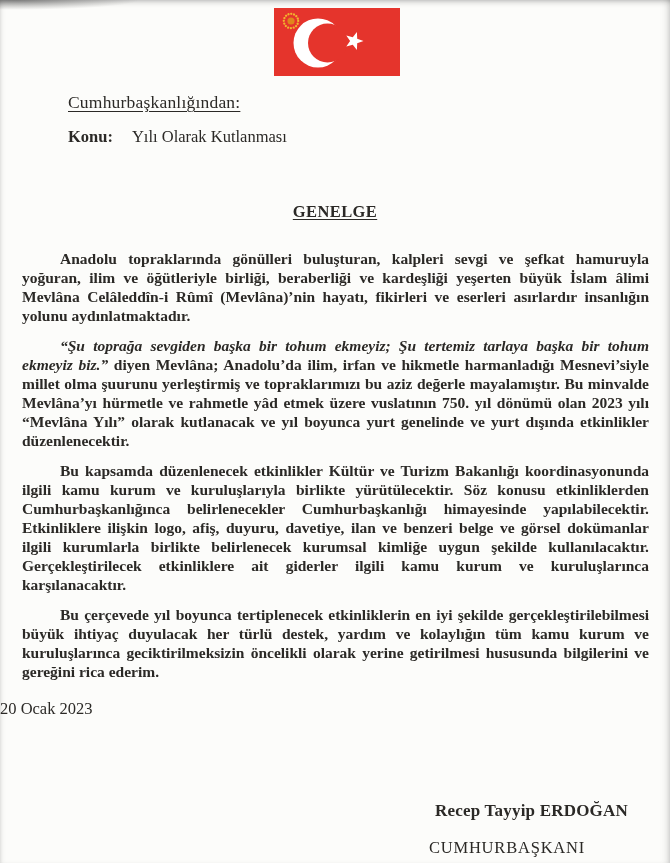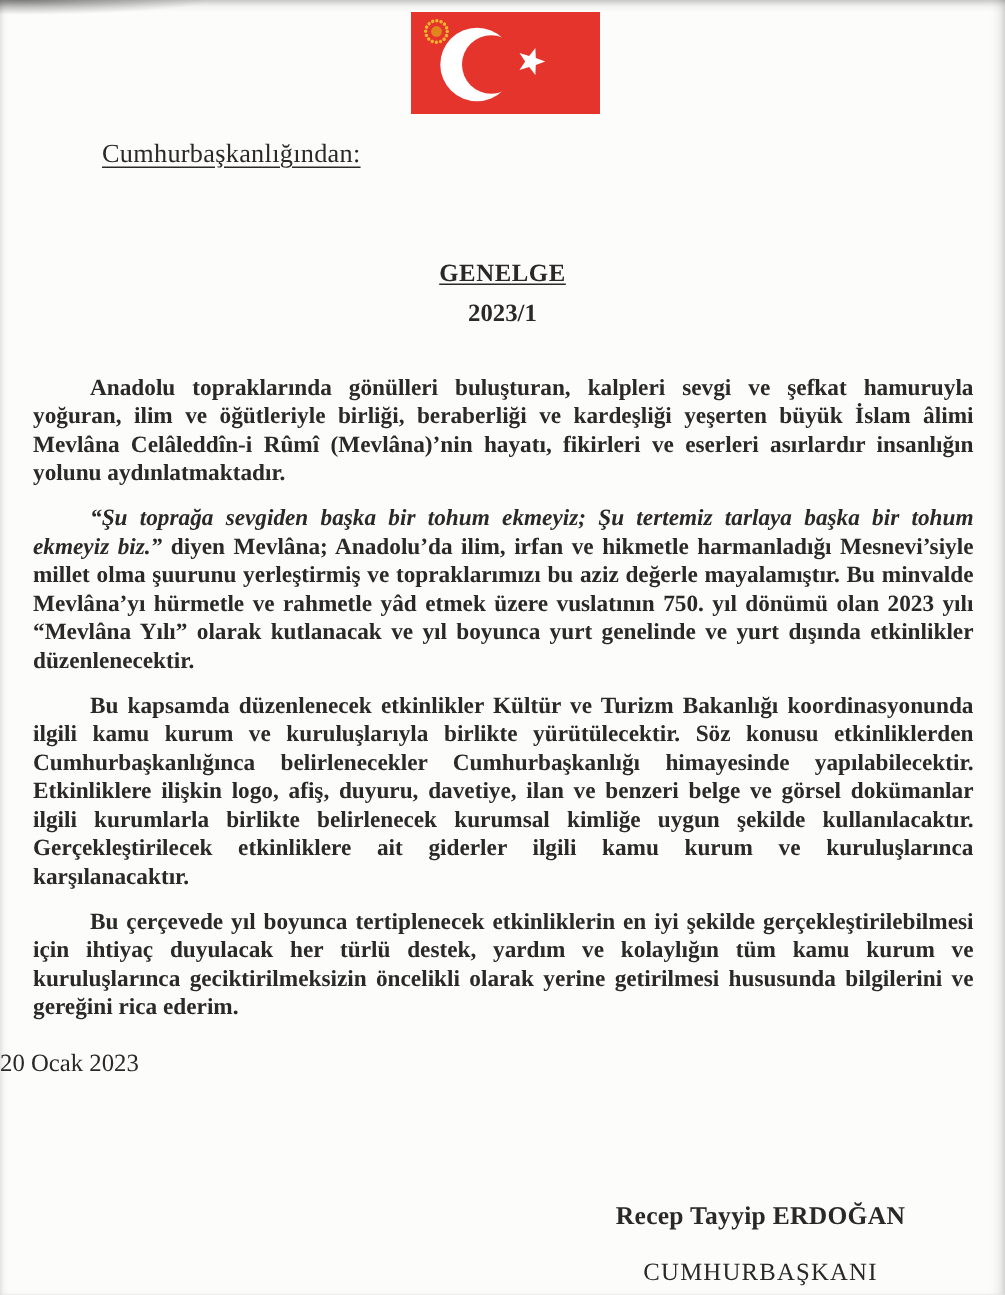--- a/index.html
+++ b/index.html
@@ -49,21 +49,21 @@
     top: 123px;
     display: flex;
     font-size: 16.5px;
     line-height: 27px;
   }
   .subject-label { font-weight: bold; margin-right: 16px; }
   .subject-line2 { padding-left: 3px; }
   .title-block {
     position: absolute;
     left: 0;
-    top: 172px;
+    top: 202px;
     width: 100%;
     text-align: center;
   }
   .doc-title {
     display: inline-block;
     font-weight: bold;
     font-size: 16.5px;
     letter-spacing: .4px;
     text-decoration: underline;
     text-underline-offset: 2px;
@@ -99,20 +99,21 @@
     position: absolute;
     left: 386px;
     top: 801px;
     width: 242px;
     text-align: center;
   }
   .signer-name {
     font-weight: bold;
     font-size: 17px;
     letter-spacing: .2px;
+    text-align: right;
   }
   .signer-title {
     margin-top: 17px;
     font-size: 16.5px;
     letter-spacing: .8px;
   }
 </style>
 </head>
 <body>
 
@@ -128,34 +129,35 @@
       <circle cx="44" cy="35" r="24.5" fill="#ffffff"></circle>
       <circle cx="53.5" cy="35" r="19.5" fill="#e5342c"></circle>
 
       <polygon points="89.5,33 83.2,35.3 82.9,42 78.8,36.7 72.3,38.6 76.1,33 72.3,27.4 78.8,29.3 82.9,24 83.2,30.7" fill="#ffffff"></polygon>
     </svg>
   </div>
 
   <div class="from-line">Cumhurbaşkanlığından:</div>
 
   <div class="subject-row">
+    <span class="subject-label">Konu:</span>
     <span class="subject-value">
+      <div class="subject-line2">Yılı Olarak Kutlanması</div>
     </span>
   </div>
 
   <div class="title-block">
     <div><span class="doc-title">GENELGE</span></div>
-    <div class="doc-number">2023/1</div>
   </div>
 
   <div class="body-text">
     <p>Anadolu topraklarında gönülleri buluşturan, kalpleri sevgi ve şefkat hamuruyla yoğuran, ilim ve öğütleriyle birliği, beraberliği ve kardeşliği yeşerten büyük İslam âlimi Mevlâna Celâleddîn-i Rûmî (Mevlâna)’nin hayatı, fikirleri ve eserleri asırlardır insanlığın yolunu aydınlatmaktadır.</p>
     <p><em>“Şu toprağa sevgiden başka bir tohum ekmeyiz; Şu tertemiz tarlaya başka bir tohum ekmeyiz biz.”</em><span> diyen Mevlâna; Anadolu’da ilim, irfan ve hikmetle harmanladığı Mesnevi’siyle millet olma şuurunu yerleştirmiş ve topraklarımızı bu aziz değerle mayalamıştır. Bu minvalde Mevlâna’yı hürmetle ve rahmetle yâd etmek üzere vuslatının 750. yıl dönümü olan 2023 yılı “Mevlâna Yılı” olarak kutlanacak ve yıl boyunca yurt genelinde ve yurt dışında etkinlikler düzenlenecektir.</span></p>
     <p>Bu kapsamda düzenlenecek etkinlikler Kültür ve Turizm Bakanlığı koordinasyonunda ilgili kamu kurum ve kuruluşlarıyla birlikte yürütülecektir. Söz konusu etkinliklerden Cumhurbaşkanlığınca belirlenecekler Cumhurbaşkanlığı himayesinde yapılabilecektir. Etkinliklere ilişkin logo, afiş, duyuru, davetiye, ilan ve benzeri belge ve görsel dokümanlar ilgili kurumlarla birlikte belirlenecek kurumsal kimliğe uygun şekilde kullanılacaktır. Gerçekleştirilecek etkinliklere ait giderler ilgili kamu kurum ve kuruluşlarınca karşılanacaktır.</p>
-    <p>Bu çerçevede yıl boyunca tertiplenecek etkinliklerin en iyi şekilde gerçekleştirilebilmesi için ihtiyaç duyulacak her türlü destek, yardım ve kolaylığın tüm kamu kurum ve kuruluşlarınca geciktirilmeksizin öncelikli olarak yerine getirilmesi hususunda bilgilerini ve gereğini rica ederim.</p>
+    <p>Bu çerçevede yıl boyunca tertiplenecek etkinliklerin en iyi şekilde gerçekleştirilebilmesi büyük ihtiyaç duyulacak her türlü destek, yardım ve kolaylığın tüm kamu kurum ve kuruluşlarınca geciktirilmeksizin öncelikli olarak yerine getirilmesi hususunda bilgilerini ve gereğini rica ederim.</p>
   </div>
 
   <div class="date-line">20 Ocak 2023</div>
 
   <div class="signature-block">
     <div class="signer-name">Recep Tayyip ERDOĞAN</div>
     <div class="signer-title">CUMHURBAŞKANI</div>
   </div>
 
 </div>

